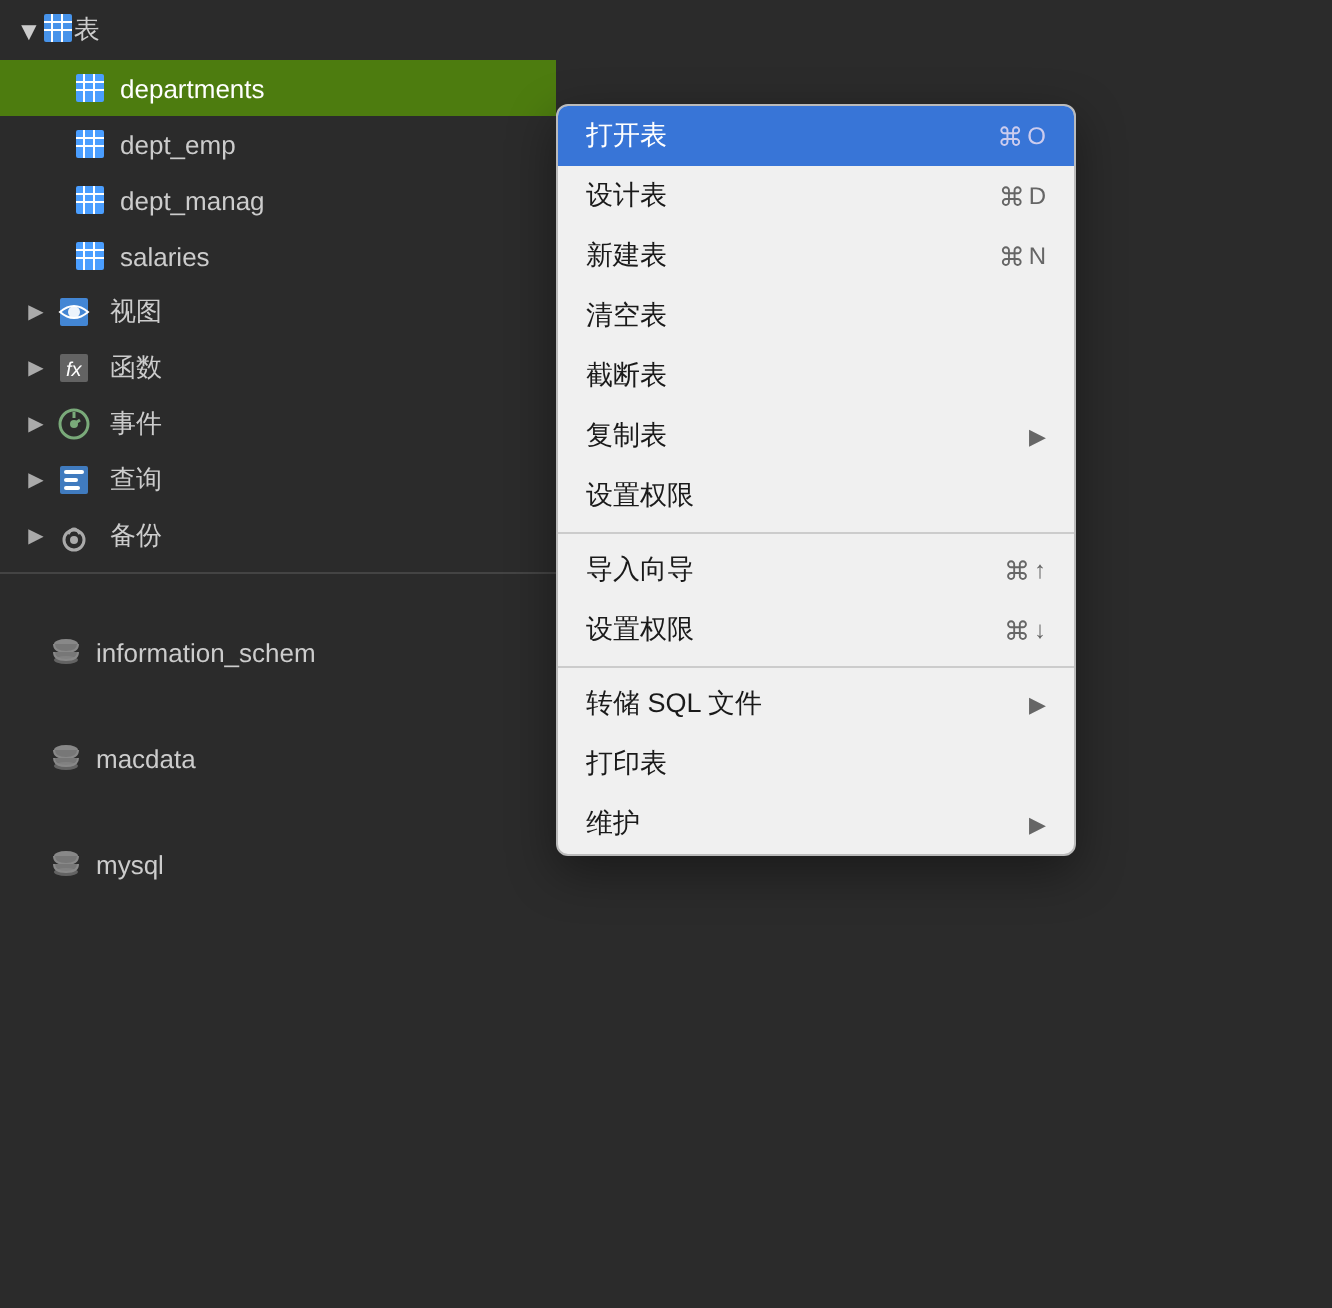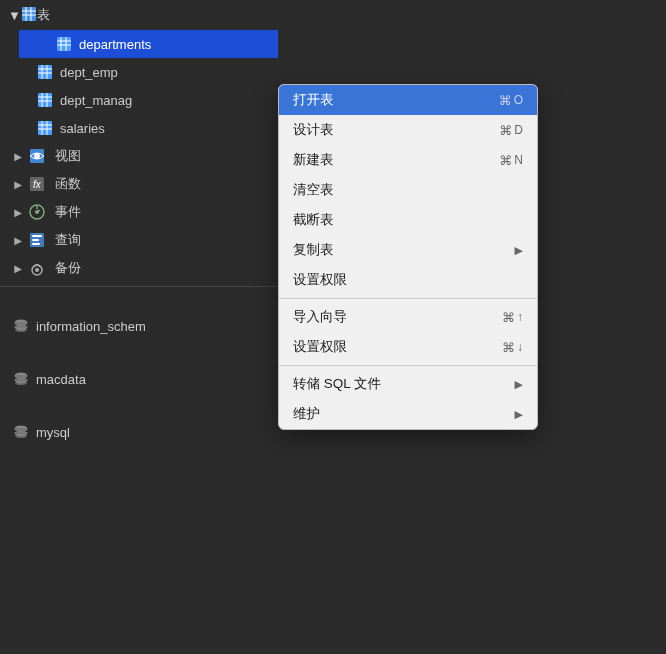--- a/index.html
+++ b/index.html
@@ -27,23 +27,22 @@
     .sidebar-item {
       display: flex;
       align-items: center;
       padding: 5px 8px 5px 12px;
       cursor: pointer;
       user-select: none;
       height: 28px;
     }
 
     .sidebar-item.selected {
-      background: #1d4ed8;
+      background: #4d7c0f;
       color: #fff;
-      margin-left: 19px;
     }
 
     .sidebar-item .table-icon {
       width: 18px;
       height: 18px;
       margin-right: 6px;
       display: flex;
       align-items: center;
       justify-content: center;
       flex-shrink: 0;
@@ -91,21 +90,21 @@
 
     .divider-line {
       height: 1px;
       background: #444;
       margin: 4px 0;
     }
 
     .db-item {
       display: flex;
       align-items: center;
-      padding: 5px 8px 5px 12px;
+      padding: 5px 8px 5px 24px;
       height: 28px;
       cursor: pointer;
       margin-top: 25px;
     }
 
     .db-icon {
       width: 18px;
       height: 18px;
       margin-right: 6px;
       display: flex;
@@ -118,21 +117,20 @@
       position: absolute;
       top: 52px;
       left: 278px;
       width: 260px;
       background: #f0f0f0;
       border: 1px solid #bbb;
       border-radius: 6px;
       box-shadow: 0 8px 24px rgba(0,0,0,0.4);
       overflow: hidden;
       z-index: 100;
-      margin-top: 32px;
     }
 
     .menu-item {
       display: flex;
       align-items: center;
       justify-content: space-between;
       padding: 6px 14px;
       font-size: 13.5px;
       color: #1a1a1a;
       cursor: pointer;
@@ -407,16 +405,20 @@
     </span>
   </div>
 
   <div class="menu-separator"></div>
 
   <div class="menu-item">
     <span>转储 SQL 文件</span>
     <span class="submenu-arrow">▶</span>
   </div>
   <div class="menu-item">
+    <span>打印表</span>
+    <span class="shortcut"></span>
+  </div>
+  <div class="menu-item">
     <span>维护</span>
     <span class="submenu-arrow">▶</span>
   </div>
 </div>
 
 </body></html>

